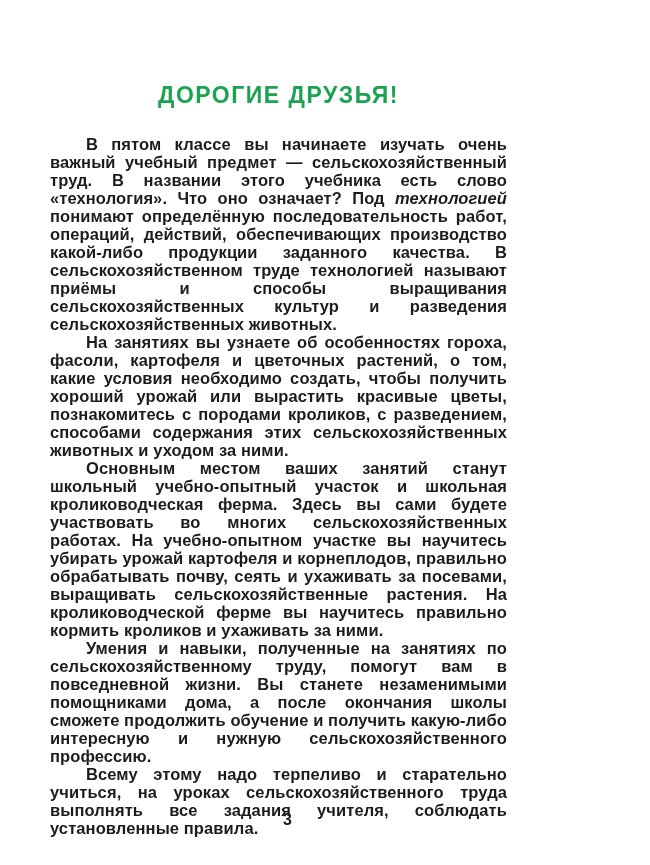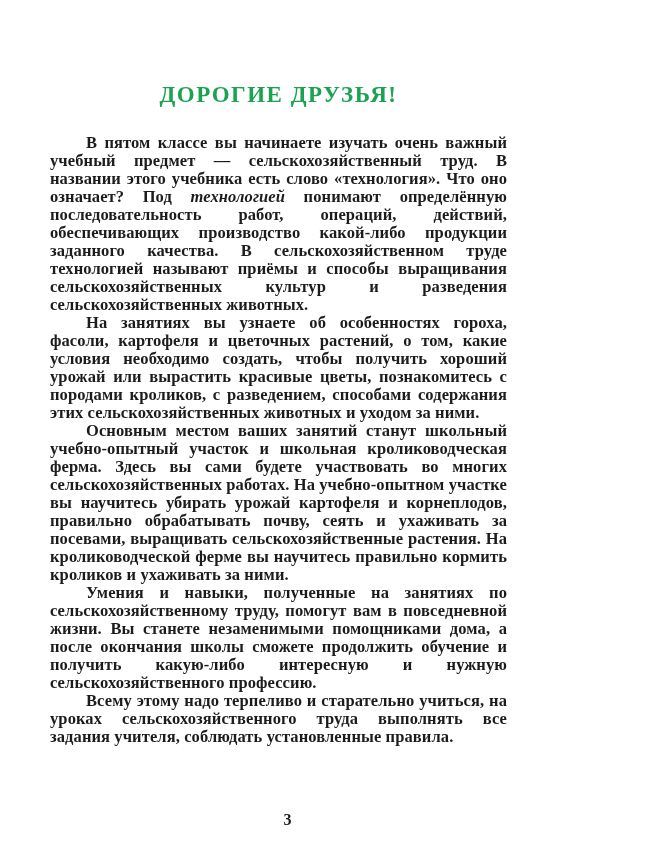--- a/index.html
+++ b/index.html
@@ -13,21 +13,20 @@
     overflow: hidden;
     font-family: "Liberation Sans", "DejaVu Sans", sans-serif;
   }
   .page {
     box-sizing: border-box;
     position: relative;
     width: 575px;
     height: 865px;
     background: #ffffff;
     padding: 82px 68px 0 50px;
-    font-family: Liberation Serif, serif;
   }
   .heading {
     margin: 0 0 26px 0;
     text-align: center;
     color: #1ba351;
     font-size: 23px;
     font-weight: 600;
     letter-spacing: 1.5px;
     white-space: nowrap;
   }

